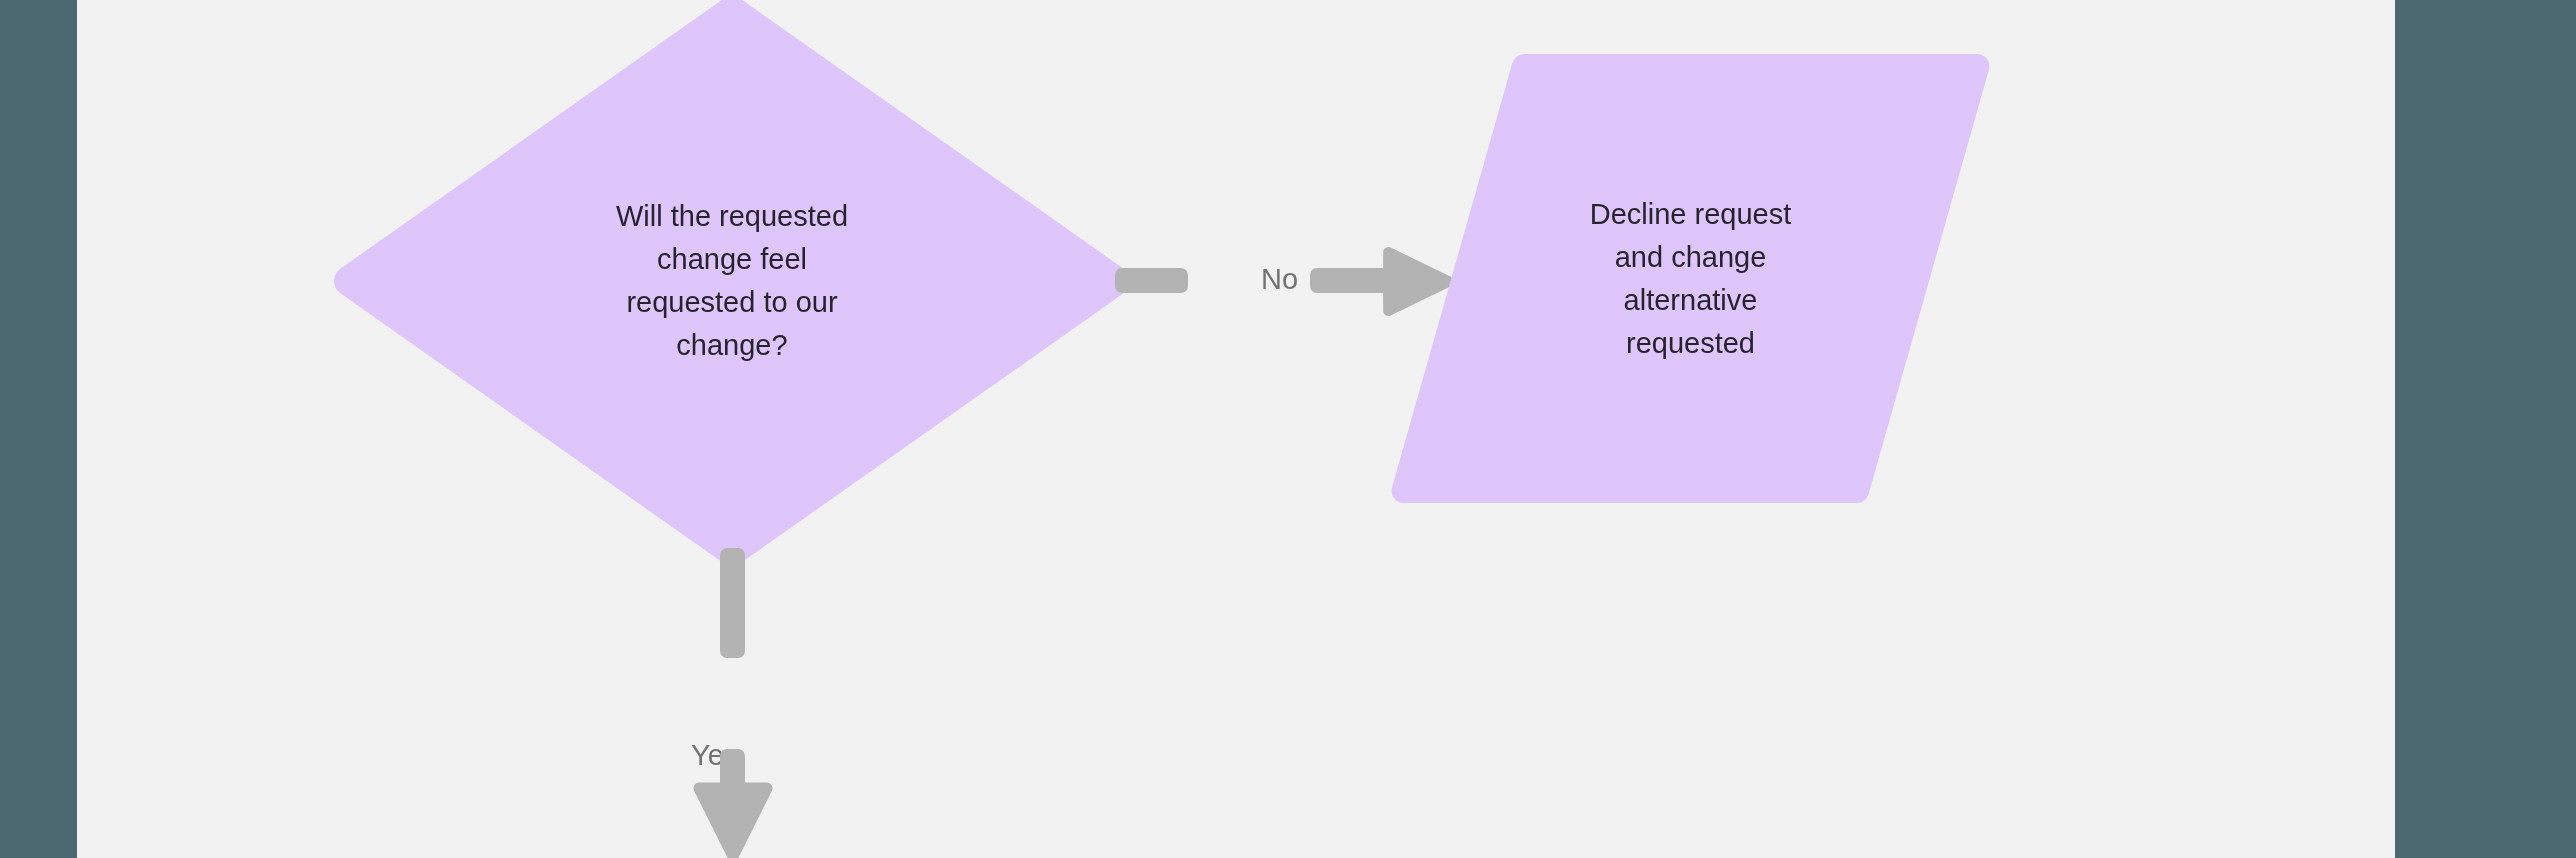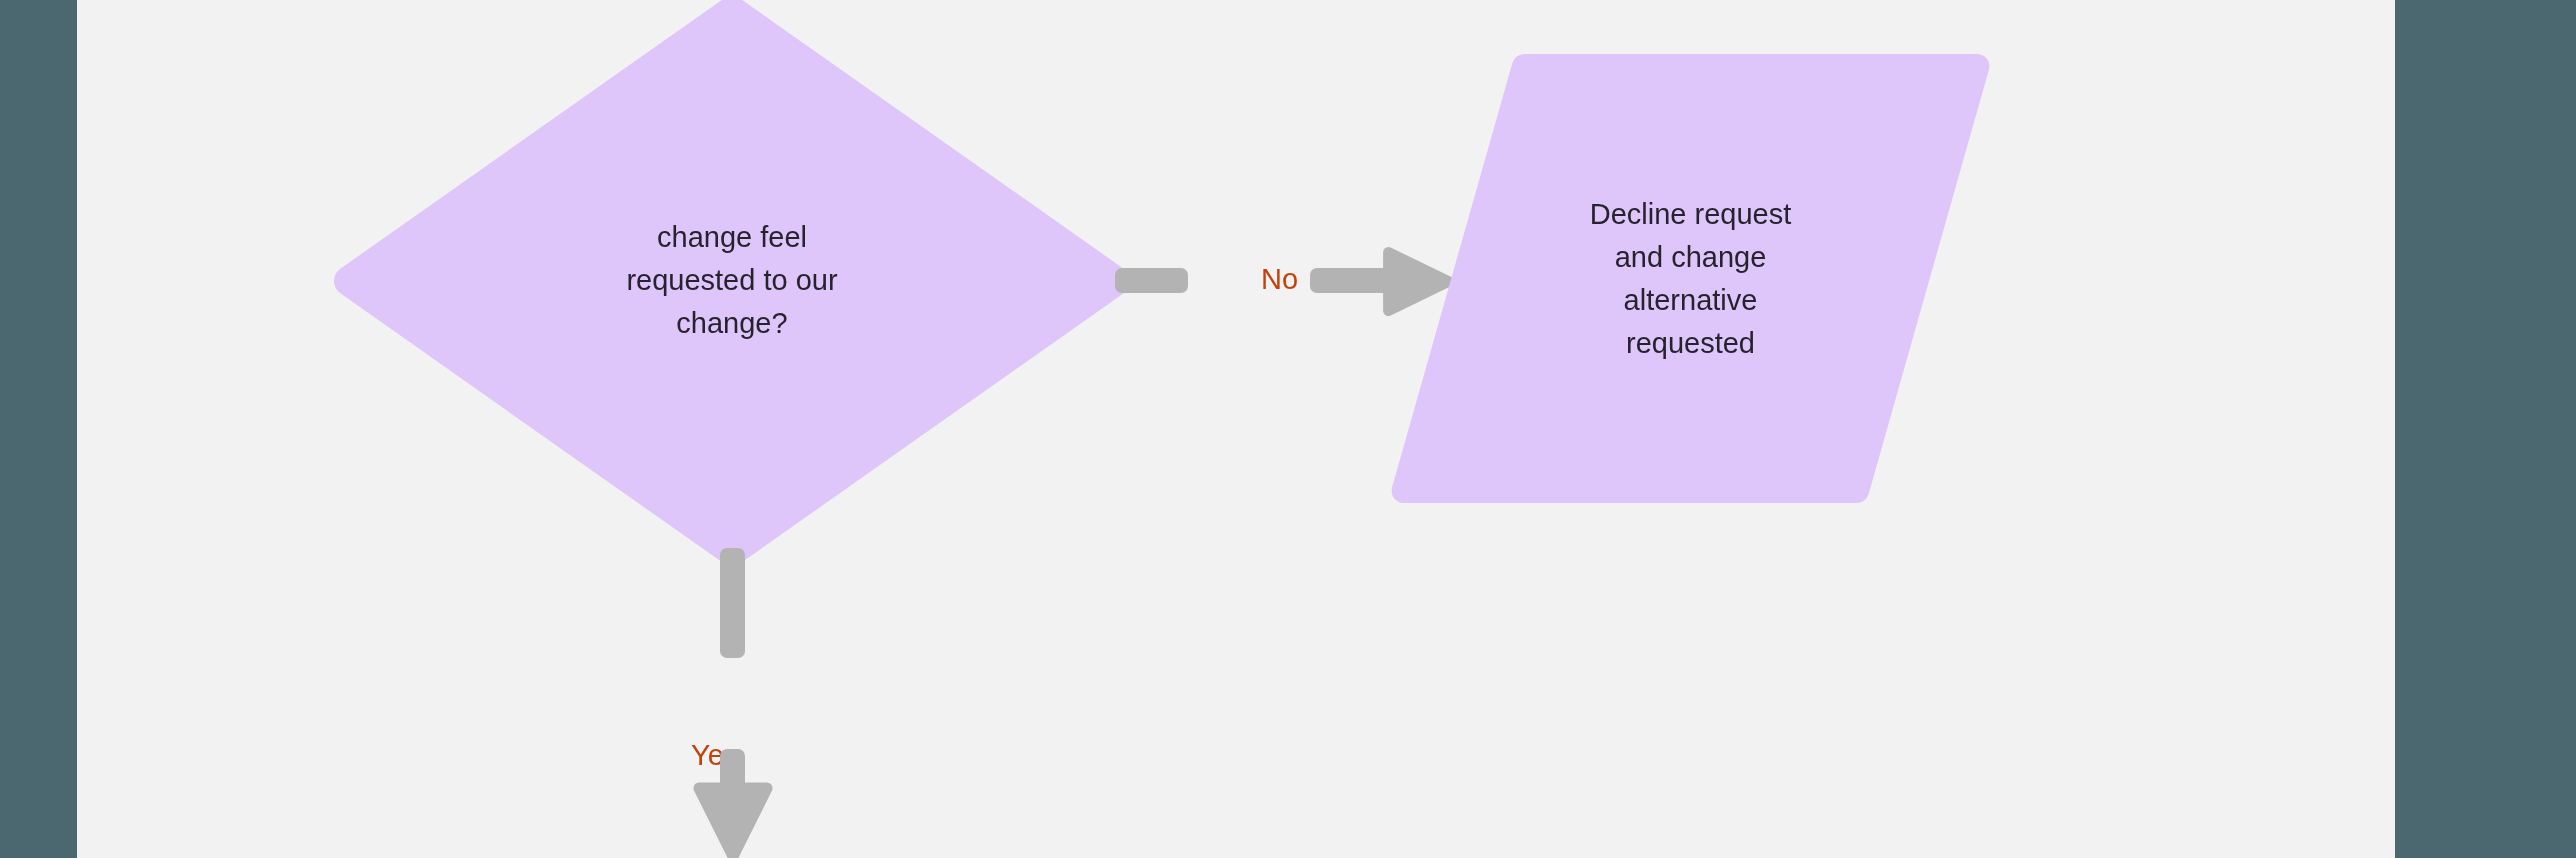--- a/index.html
+++ b/index.html
@@ -90,21 +90,21 @@
   }
 
   
   .connector-line {
     position: absolute;
     background: #B3B3B3;
     border-radius: 7px;
   }
   .edge-label {
     position: absolute;
-    color: #c2410c;
+    color: #737373;
     font-size: 29px;
     line-height: 29px;
     font-family: "Liberation Sans", sans-serif;
     white-space: nowrap;
   }
   .arrow-head {
     position: absolute;
     overflow: visible;
   }
 
@@ -127,20 +127,21 @@
 
   <div id="panel-left" class="side-panel"></div>
   <div id="panel-right" class="side-panel"></div>
 
   <div class="canvas">
 
     <svg id="decision-node" class="shape-svg" viewBox="0 0 866 610">
       <path d="M 433 0 L 866 305 L 433 610 L 0 305 Z" fill="#DFC6FA" stroke="none" stroke-linejoin="round" stroke-width="34" stroke-linecap="round" style="stroke:#DFC6FA"></path>
     </svg>
     <div id="decision-label" class="node-text">
+      <span>Will the requested</span>
       <span>change feel</span>
       <span>requested to our</span>
       <span>change?</span>
     </div>
 
     <div id="no-line-a" class="connector-line"></div>
     <div id="no-label" class="edge-label">No</div>
     <div id="no-line-b" class="connector-line"></div>
     <svg id="no-arrowhead" class="arrow-head" viewBox="0 0 80 78">
       <path d="M 6 6 L 74 39 L 6 72 Z" fill="#B3B3B3" stroke="#B3B3B3" stroke-width="12" stroke-linejoin="round" stroke-linecap="round"></path>

